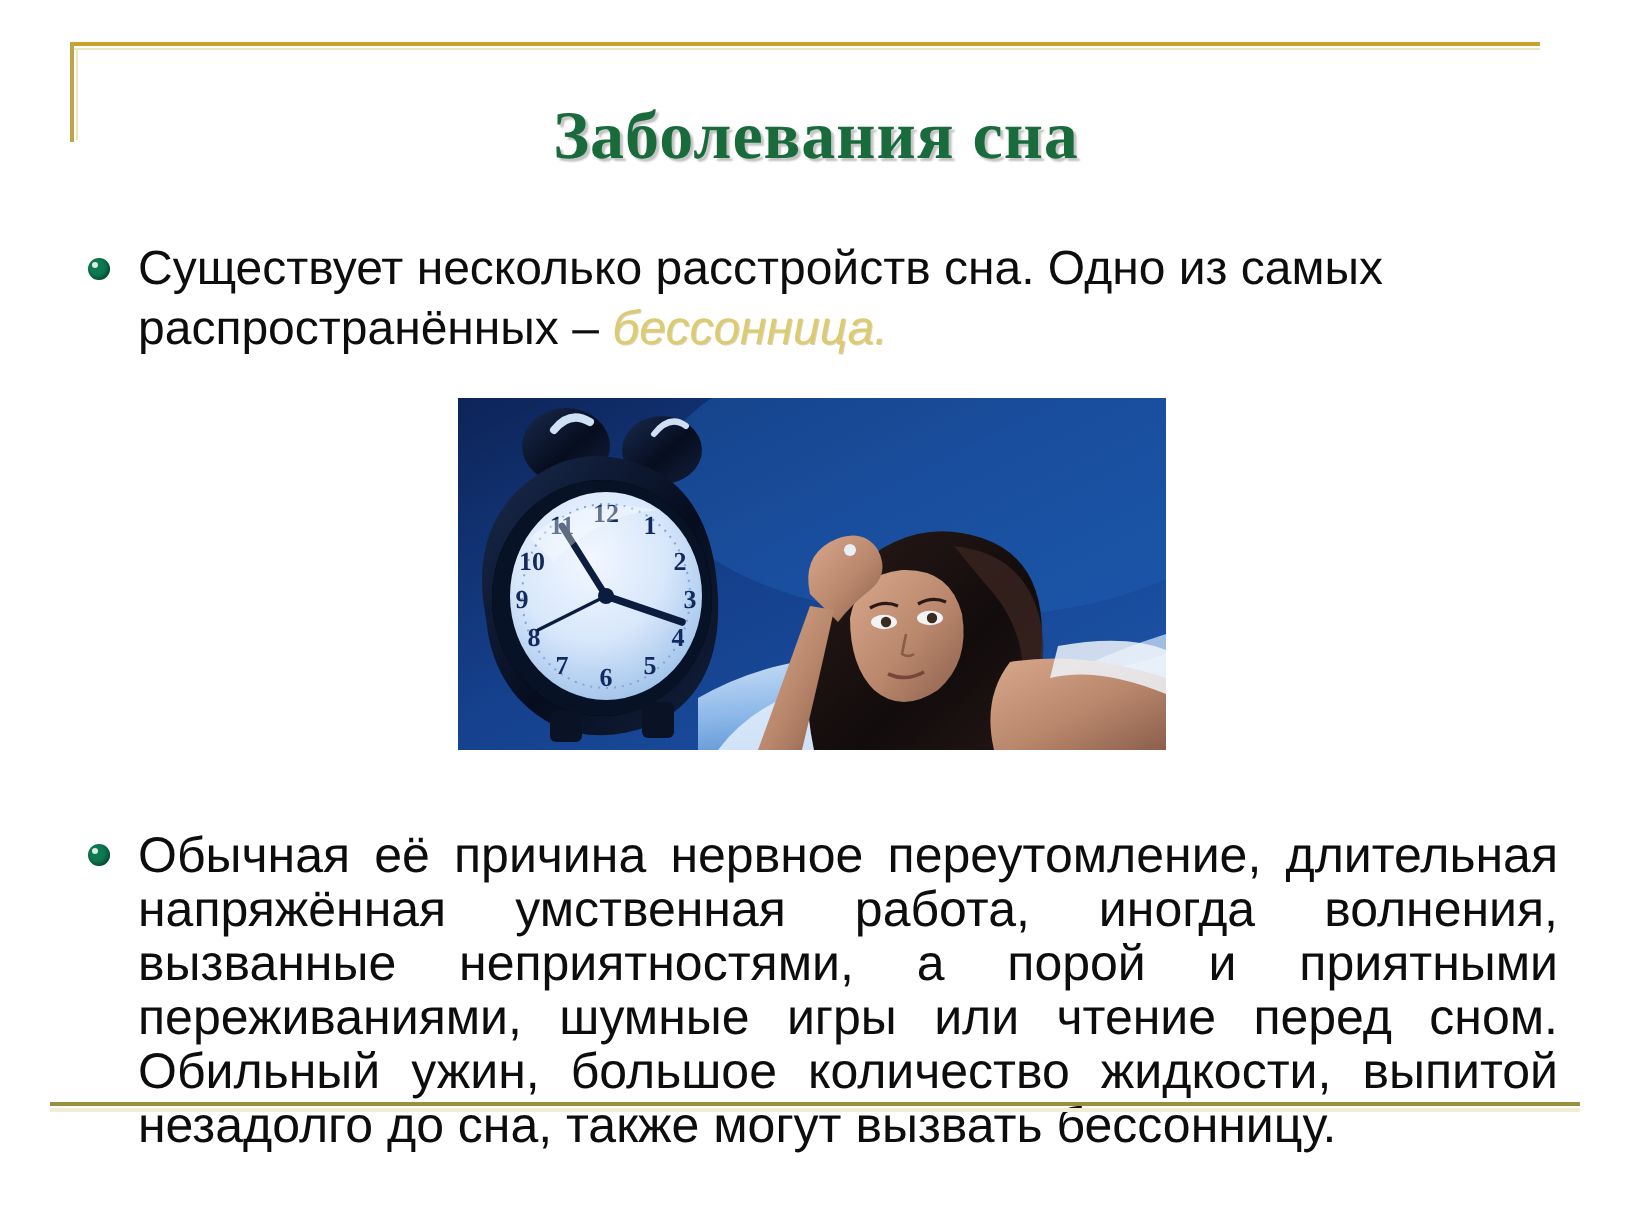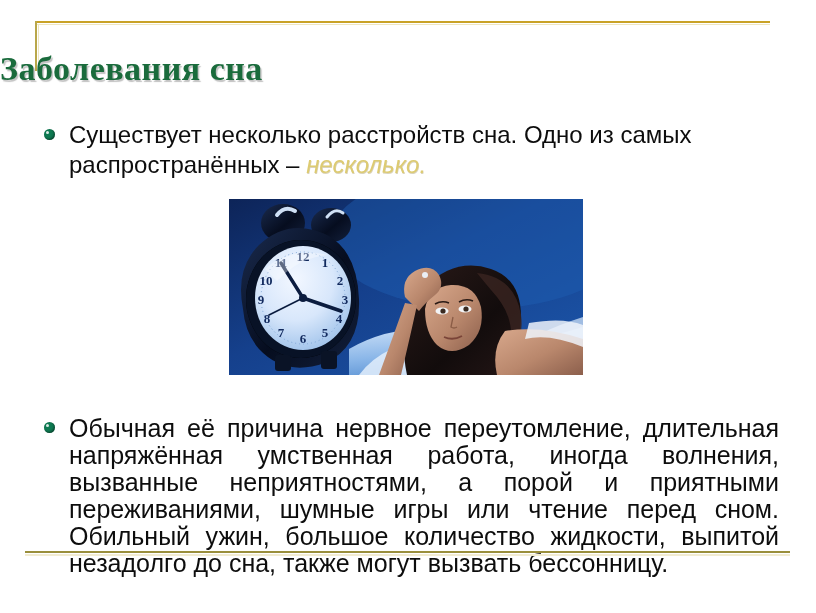--- a/index.html
+++ b/index.html
@@ -67,21 +67,21 @@
     height: 2px;
     background: #f2ecd2;
   }
 
   
   .slide-title {
     position: absolute;
     left: 0;
     top: 50px;
     width: 816px;
-    text-align: left;
+    text-align: center;
     font-family: "Liberation Serif", serif;
     font-weight: bold;
     font-size: 34px;
     color: #1a6b3c;
     letter-spacing: 0.5px;
     text-shadow: 1.5px 1.5px 1px rgba(120,120,120,0.45);
   }
 
   
   .bullet-block {
@@ -164,21 +164,21 @@
 
   <div class="frame-top"></div>
   <div class="frame-top-thin"></div>
   <div class="frame-left"></div>
   <div class="frame-left-thin"></div>
 
   <div class="slide-title">Заболевания сна</div>
 
   <div class="bullet-block" id="bullet-1">
     <span class="bullet-dot"></span>
-    <span class="bullet-text"><span>Существует несколько расстройств сна. Одно из самых распространённых – </span><span class="kw-insomnia">несколько</span><span class="kw-insomnia">.</span></span>
+    <span class="bullet-text"><span>Существует несколько расстройств сна. Одно из самых распространённых – </span><span class="kw-insomnia">бессонница</span><span class="kw-insomnia">.</span></span>
   </div>
 
   <div class="photo">
     <svg width="354" height="176" viewBox="0 0 354 176" xmlns="http://www.w3.org/2000/svg">
       <defs>
         <linearGradient id="nightbg" x1="0" y1="0" x2="1" y2="1">
           <stop offset="0%" stop-color="#0d2458"></stop>
           <stop offset="45%" stop-color="#15408c"></stop>
           <stop offset="100%" stop-color="#1c56aa"></stop>
         </linearGradient>

